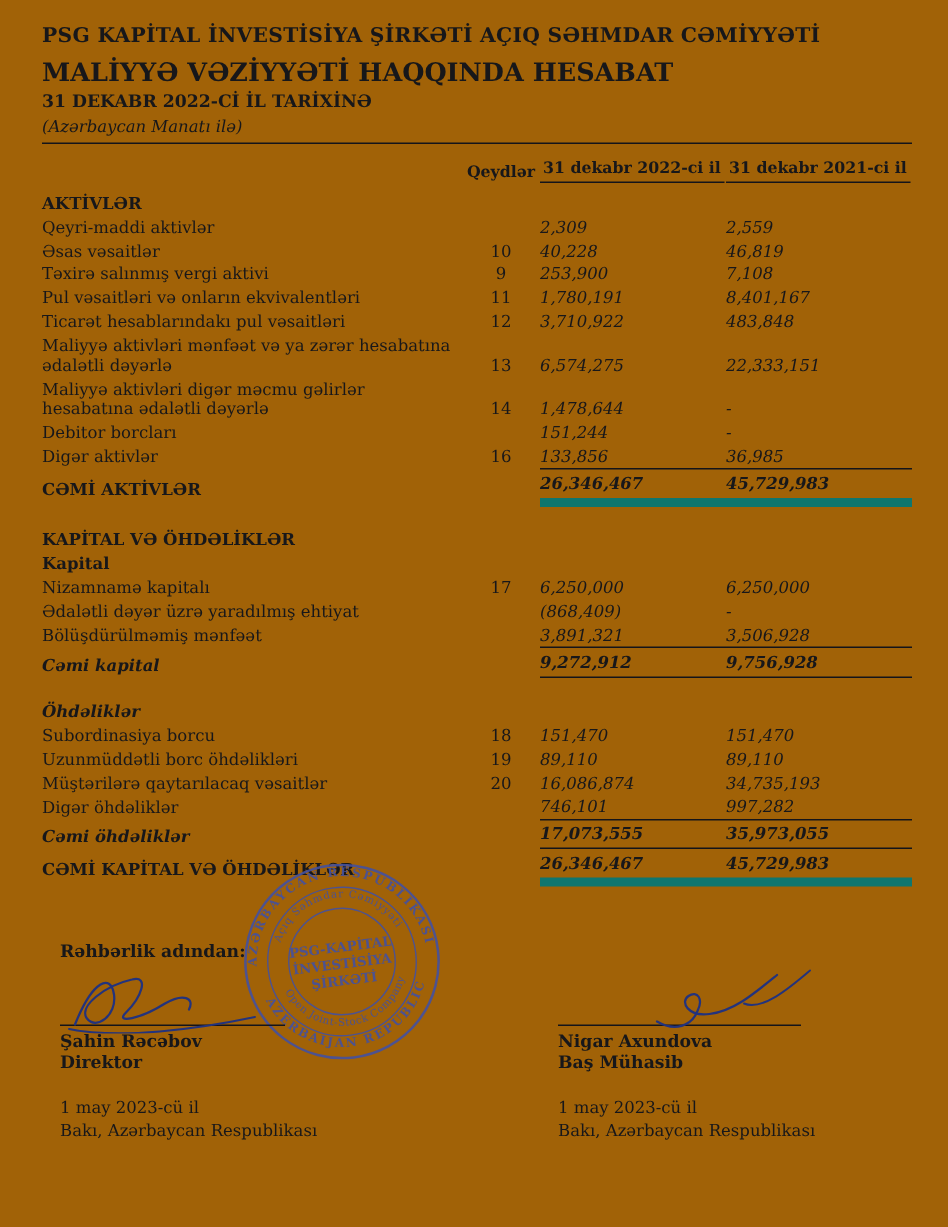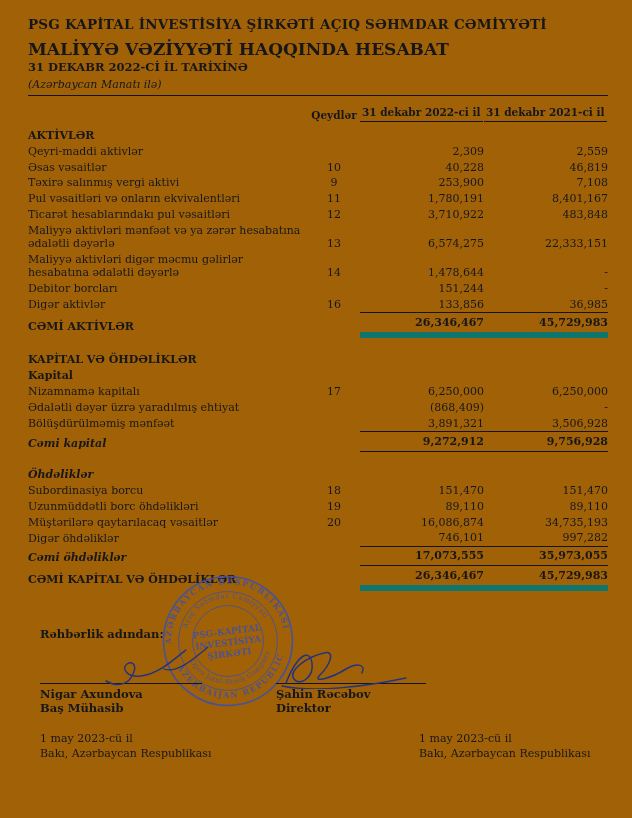--- a/index.html
+++ b/index.html
@@ -25,21 +25,21 @@
 
   
   table.bs { width:100%; border-collapse:collapse; font-size:11px; margin-top:9px; line-height:1.22; }
   th, td { vertical-align:bottom; padding:1.2px 0; }
   th.lbl { width:280px; }
   th.note { width:52px; text-align:center; font-weight:bold; font-size:10.5px; padding-bottom:4px;}
   th.val { width:124px; text-align:left; font-weight:bold; font-size:10.5px; padding-bottom:4px;}
   th.val .u { display:inline-block; border-bottom:1px solid #14141a; padding:0 2px 2px 2px; }
   td.lbl { white-space:pre-line; padding-right:6px; }
   td.note { text-align:center; }
-  td.val { text-align:right; }
+  td.val { text-align:left;font-style:italic; }
   tr.row-section td.lbl { font-weight:bold; padding-top:3px; }
   tr.row-subsection td.lbl { font-weight:bold; padding-top:2px; }
   tr.row-subsection-italic td.lbl { font-weight:bold; font-style:italic; padding-top:2px; }
   tr.row-total td.lbl { font-weight:bold; }
   tr.row-total td.val, tr.row-total td.note { font-weight:bold; }
   tr.row-total td.val { border-top:1px solid #14141a; border-bottom:6px solid #0f766e; padding-top:2.5px; padding-bottom:2.5px; }
   tr.row-subtotal td.lbl { font-weight:bold; font-style:italic; }
   tr.row-subtotal td.val { font-weight:bold; border-top:1px solid #14141a; border-bottom:1px solid #14141a; padding-top:2.5px; padding-bottom:2.5px; }
   td.spacer { height:15px; }
 
@@ -56,21 +56,21 @@
   .sig-row { display:flex; margin-top:0; position:relative; z-index:2; }
   .sig-block.left { width:332px; }
   .sig-block.right { flex:1; }
   .scribble { display:block; height:48px; margin-bottom:-6px; }
   .sig-block.right .scribble { margin-left:58px; }
   .sig-line { border-top:1.2px solid #14141a; }
   .sig-block.left .sig-line { width:150px; }
   .sig-block.right .sig-line { width:162px; }
   .sig-name { font-size:11.5px; font-weight:bold; margin-top:3px; }
   .sig-role { font-size:11.5px; font-weight:bold; }
-  .date-row { display:flex; margin-top:17px; font-size:11px; line-height:1.35;gap:47px; }
+  .date-row { display:flex; margin-top:17px; font-size:11px; line-height:1.35; }
   .date-block.left { width:332px; }
   .footer-note { margin-top:42px; font-size:11px; }
 
   .stamp text { font-family:"DejaVu Serif","Liberation Serif",serif; }
 </style>
 </head>
 <body>
 
 <div class="page">
 
@@ -270,37 +270,37 @@
       </text>
       <text font-size="7.4" letter-spacing="0.4" fill="#44519f">
         <textPath href="#arcBotInner" startOffset="50%" text-anchor="middle">Open Joint-Stock Company</textPath>
       </text>
       <text x="75" y="68" text-anchor="middle" font-size="9.5" font-weight="bold" fill="#44519f">PSG-KAPİTAL</text>
       <text x="75" y="80" text-anchor="middle" font-size="9.5" font-weight="bold" fill="#44519f">İNVESTİSİYA</text>
       <text x="75" y="92" text-anchor="middle" font-size="9.5" font-weight="bold" fill="#44519f">ŞİRKƏTİ</text>
     </svg>
 
     <div class="sig-row">
+      <div class="sig-block left">
+        <svg class="scribble" width="160" height="48" viewBox="0 0 160 48" aria-hidden="true">
+          <path d="M 10,42 C 22,12 34,8 36,22 C 38,36 24,46 18,38 C 12,30 30,16 48,12 C 60,9 54,24 44,34 C 36,42 54,38 70,28 C 82,21 90,24 86,32" fill="none" stroke-width="1.5" stroke-linecap="round" stroke="#23337d"></path>
+          <path d="M 6,45 C 40,52 92,45 130,37" fill="none" stroke-width="1.3" stroke-linecap="round" stroke="#23337d"></path>
+        </svg>
+        <div class="sig-line"></div>
+        <div class="sig-name">Şahin Rəcəbov</div>
+        <div class="sig-role">Direktor</div>
+      </div>
       <div class="sig-block right">
         <svg class="scribble" width="130" height="48" viewBox="0 0 130 48" aria-hidden="true">
           <path d="M 8,40 C 20,47 31,43 35,33 C 39,25 35,19 29,23 C 23,27 29,37 43,35 C 59,33 72,22 88,9" fill="none" stroke-width="1.5" stroke-linecap="round" stroke="#23337d"></path>
           <path d="M 66,28 C 78,33 96,18 110,6" fill="none" stroke-width="1.3" stroke-linecap="round" stroke="#23337d"></path>
         </svg>
         <div class="sig-line"></div>
         <div class="sig-name">Nigar Axundova</div>
         <div class="sig-role">Baş Mühasib</div>
-      </div>
-      <div class="sig-block left">
-        <svg class="scribble" width="160" height="48" viewBox="0 0 160 48" aria-hidden="true">
-          <path d="M 10,42 C 22,12 34,8 36,22 C 38,36 24,46 18,38 C 12,30 30,16 48,12 C 60,9 54,24 44,34 C 36,42 54,38 70,28 C 82,21 90,24 86,32" fill="none" stroke-width="1.5" stroke-linecap="round" stroke="#23337d"></path>
-          <path d="M 6,45 C 40,52 92,45 130,37" fill="none" stroke-width="1.3" stroke-linecap="round" stroke="#23337d"></path>
-        </svg>
-        <div class="sig-line"></div>
-        <div class="sig-name">Şahin Rəcəbov</div>
-        <div class="sig-role">Direktor</div>
       </div>
     </div>
 
     <div class="date-row">
       <div class="date-block left">
         <div>1 may 2023-cü il</div>
         <div>Bakı, Azərbaycan Respublikası</div>
       </div>
       <div class="date-block right">
         <div>1 may 2023-cü il</div>

